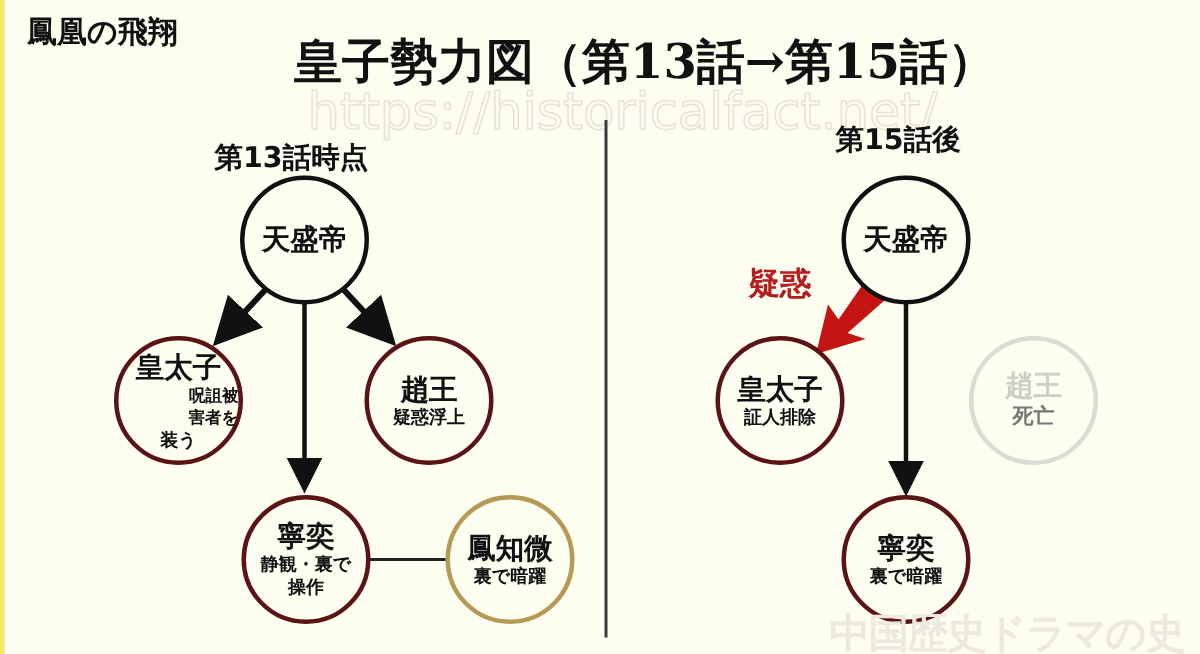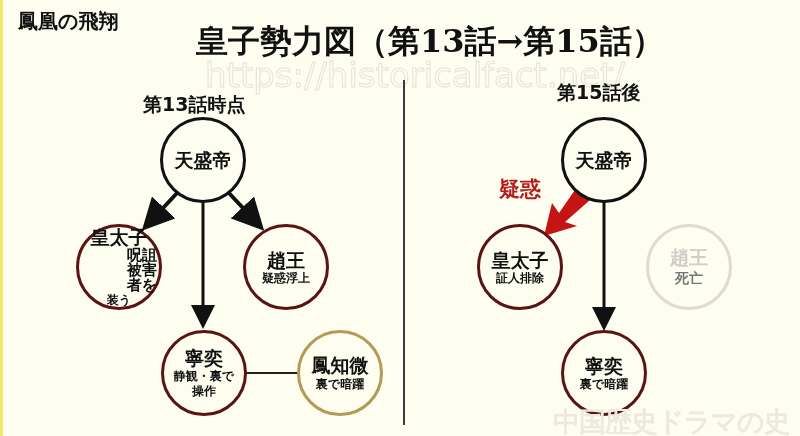--- a/index.html
+++ b/index.html
@@ -36,21 +36,21 @@
   }
   .section-label {
     position: absolute; font-size: 19px; font-weight: bold;
     font-family: "DejaVu Sans", sans-serif;
   }
   .divider { position: absolute; left: 403px; top: 80px; width: 2px; height: 345px; background: #3a3a3a; }
   svg.lines { position: absolute; left: 0; top: 0; width: 800px; height: 436px; }
   .node {
     position: absolute; border-radius: 50%; box-sizing: border-box;
     display: flex; flex-direction: column; align-items: center; justify-content: center;
-    background: #fdfdf0; text-align: center;
+    background: #fdfdf0; text-align: right;
   }
   .node .name { font-size: 19px; font-weight: bold; line-height: 22px; }
   .node .note { font-size: 12px; font-weight: bold; line-height: 15px; }
   .n-black { border: 3px solid #111; }
   .n-red { border: 3px solid #5a1414; }
   .n-gold { border: 3px solid #b59a55; }
   .n-gray { border: 3px solid #dcdcd4; }
   .n-gray .name { color: #cfcfc8; }
   .n-gray .note { color: #777; font-size: 14px; line-height: 20px; }
   .doubt-label {
@@ -87,36 +87,36 @@
   <line x1="604" y1="200" x2="604" y2="322" stroke="#111" stroke-width="3" marker-end="url(#ah)"></line>
   <polygon fill="#c41414" points="577,187 590,200 565,222 577,226 544,236 552,203 559,213"></polygon>
 </svg>
 
 <div class="node n-black" style="left:160px; top:117px; width:86px; height:86px;">
   <div class="name">天盛帝</div>
 </div>
 
 <div class="node n-red" style="left:76px; top:224px; width:86px; height:86px;">
   <div class="name">皇太子</div>
-  <div class="note" style="font-size:15px;padding-left:46px;">呪詛被害者を</div>
+  <div class="note" style="font-size:11px;padding-left:46px;">呪詛被害者を</div>
   <div class="note">装う</div>
 </div>
 
 <div class="node n-red" style="left:243px; top:224px; width:86px; height:86px;">
   <div class="name">趙王</div>
   <div class="note">疑惑浮上</div>
 </div>
 
 <div class="node n-red" style="left:161px; top:330px; width:86px; height:86px;">
   <div class="name">寧奕</div>
   <div class="note">静観・裏で</div>
   <div class="note">操作</div>
 </div>
 
-<div class="node n-gold" style="left:297px; top:330px; width:86px; height:86px;font-family:Liberation Serif, serif;">
+<div class="node n-gold" style="left:297px; top:330px; width:86px; height:86px;">
   <div class="name">鳳知微</div>
   <div class="note">裏で暗躍</div>
 </div>
 
 <div class="doubt-label">疑惑</div>
 
 <div class="node n-black" style="left:561px; top:117px; width:86px; height:86px;">
   <div class="name">天盛帝</div>
 </div>
 

